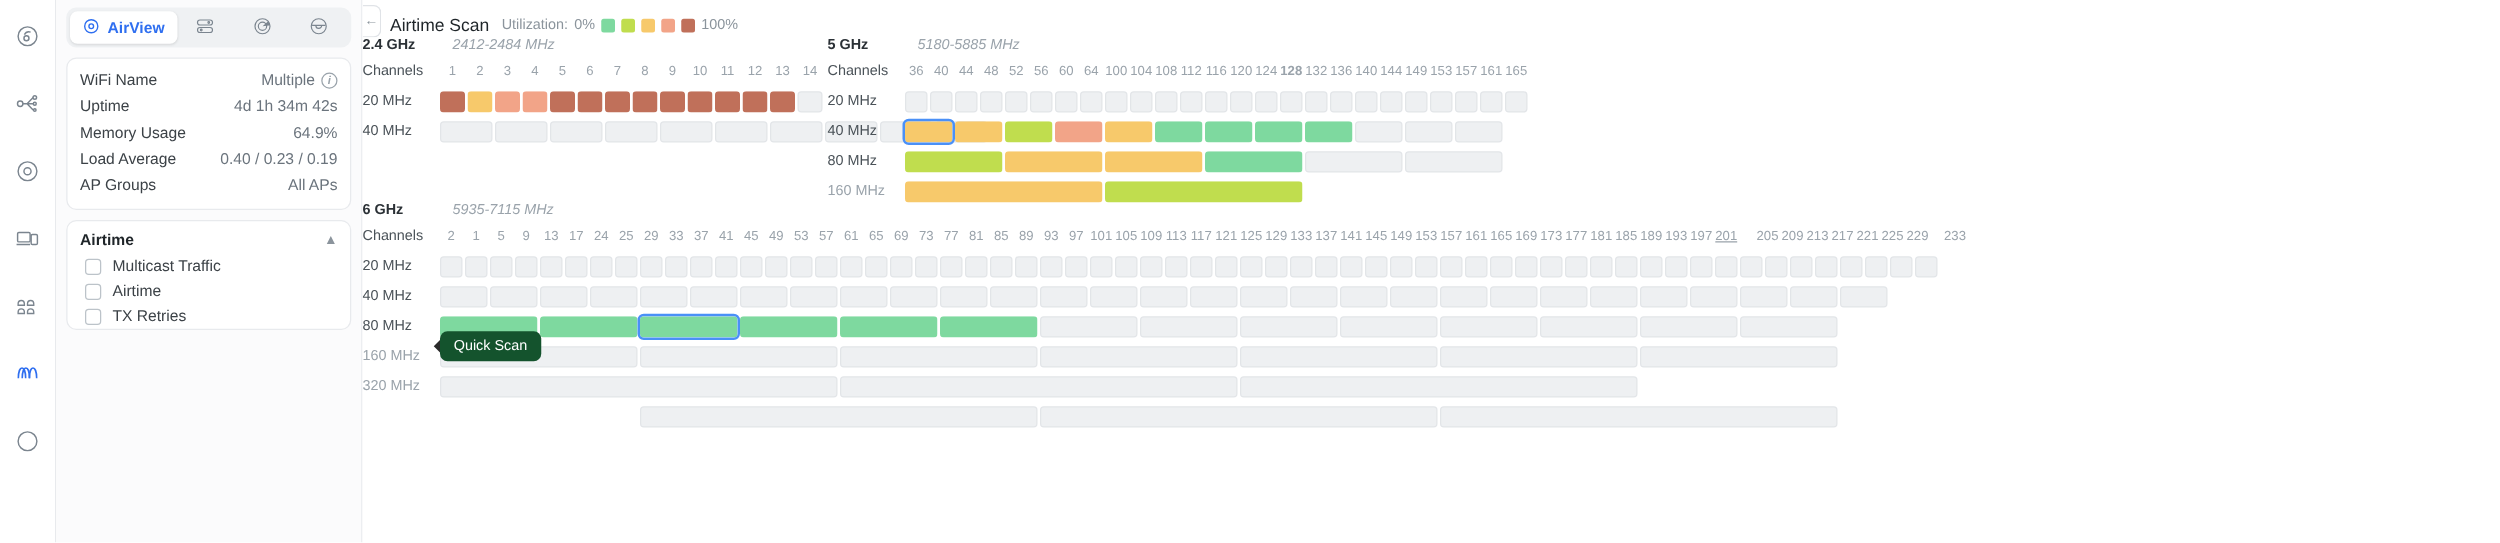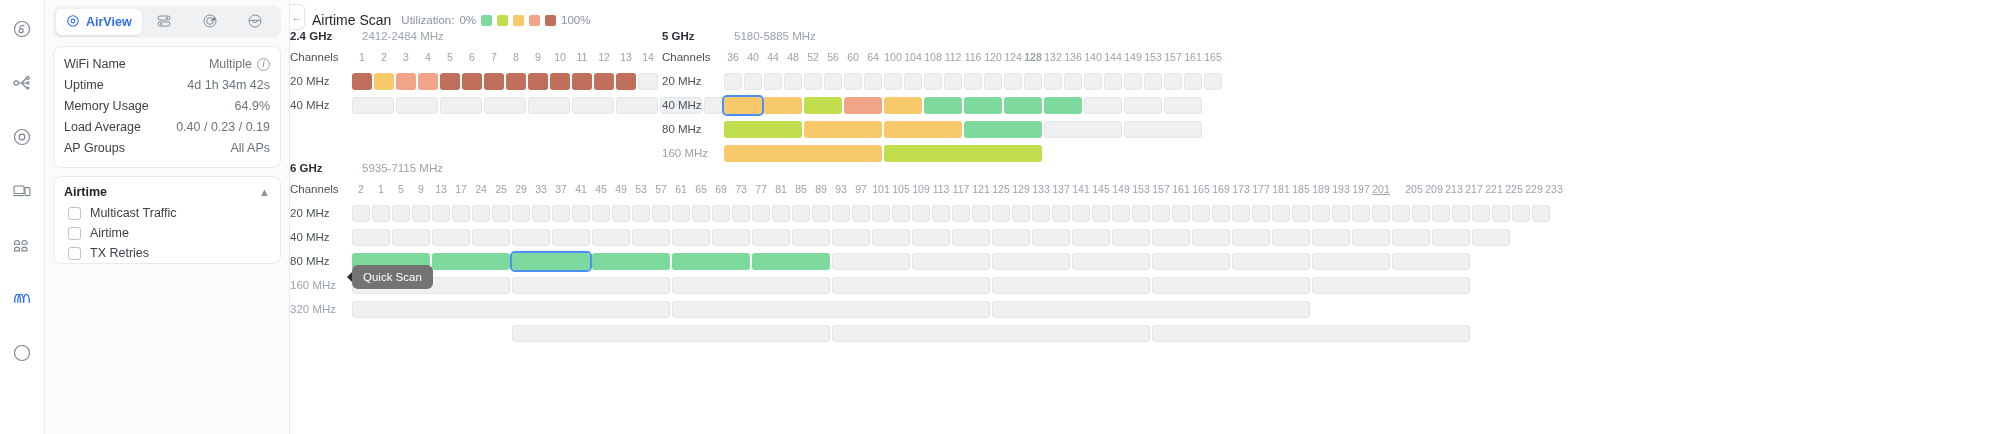--- a/index.html
+++ b/index.html
@@ -109,40 +109,40 @@
     padding: 10px 0 0 22px; height: 30px;
   }
   .main-title { font-size: 14px; font-weight: 400; color: #1f2529; }
   .util { display: flex; align-items: center; gap: 5px; font-size: 11.5px; color: #8b949c; }
   .util .sw { width: 11px; height: 11px; border-radius: 2px; }
 
   .bands { padding: 6px 0 0 22px; position: relative; }
   .band { position: absolute; }
   .band-head { display: flex; align-items: baseline; gap: 16px; margin-bottom: 5px; }
   .band-name { font-size: 11.5px; font-weight: 700; color: #2b3136; width: 56px; }
-  .band-freq { font-size: 11.5px; color: #9aa3ab; }
+  .band-freq { font-size: 11.5px; color: #9aa3ab; font-style: italic; }
 
   .grid-row { display: flex; align-items: center; height: 20px; margin-bottom: 4px; }
   .rlabel {
     width: 62px; flex: 0 0 62px; font-size: 11.5px; color: #4a5258;
     text-align: left;
   }
   .rlabel.mut { color: #9aa3ab; }
   .chlabels { display: flex; height: 16px; align-items: center; }
   .chlabels .cl { font-size: 10.5px; color: #9aa3ab; text-align: center; }
   .cells { display: flex; }
   .cell {
     height: 17px; border-radius: 3px; background: #eef0f2;
     border: 1px solid #e2e5e8; margin-right: 2px;
   }
   .cell.sel { outline: 2px solid #4a90f7; outline-offset: 0px; border-color:#4a90f7; z-index:2; }
   .cell.col { border-color: transparent; }
 
   .tooltip {
-    position: absolute; background: #737373; color: #fff;
+    position: absolute; background: #14532d; color: #fff;
     font-size: 11.5px; border-radius: 6px; padding: 6px 11px;
     white-space: nowrap; z-index: 20;
   }
   .tooltip:after {
     content: ""; position: absolute; left: -5px; top: 50%; margin-top: -5px;
     border-top: 5px solid transparent; border-bottom: 5px solid transparent;
     border-right: 5px solid #2b2b2b;
   }
 </style>
 </head>
@@ -525,21 +525,21 @@
               <span class="cl" style="width: 18px; margin-right: 2px;">189</span>
               <span class="cl" style="width: 18px; margin-right: 2px;">193</span>
               <span class="cl" style="width: 18px; margin-right: 2px;">197</span>
               <span class="cl" style="width: 18px; margin-right: 15px; text-decoration: underline;">201</span>
               <span class="cl" style="width: 18px; margin-right: 2px;">205</span>
               <span class="cl" style="width: 18px; margin-right: 2px;">209</span>
               <span class="cl" style="width: 18px; margin-right: 2px;">213</span>
               <span class="cl" style="width: 18px; margin-right: 2px;">217</span>
               <span class="cl" style="width: 18px; margin-right: 2px;">221</span>
               <span class="cl" style="width: 18px; margin-right: 2px;">225</span>
-              <span class="cl" style="width: 18px; margin-right: 2px;">229</span>
+              <span class="cl" style="width: 18px; margin-right: 12px;">229</span>
               <span class="cl" style="width: 18px; margin-right: 2px;">233</span>
             </div>
           </div>
           <div class="grid-row">
             <div class="rlabel">20 MHz</div>
             <div class="cells">
               <div class="cell" style="width: 18px;"></div>
               <div class="cell" style="width: 18px;"></div>
               <div class="cell" style="width: 18px;"></div>
               <div class="cell" style="width: 18px;"></div>

